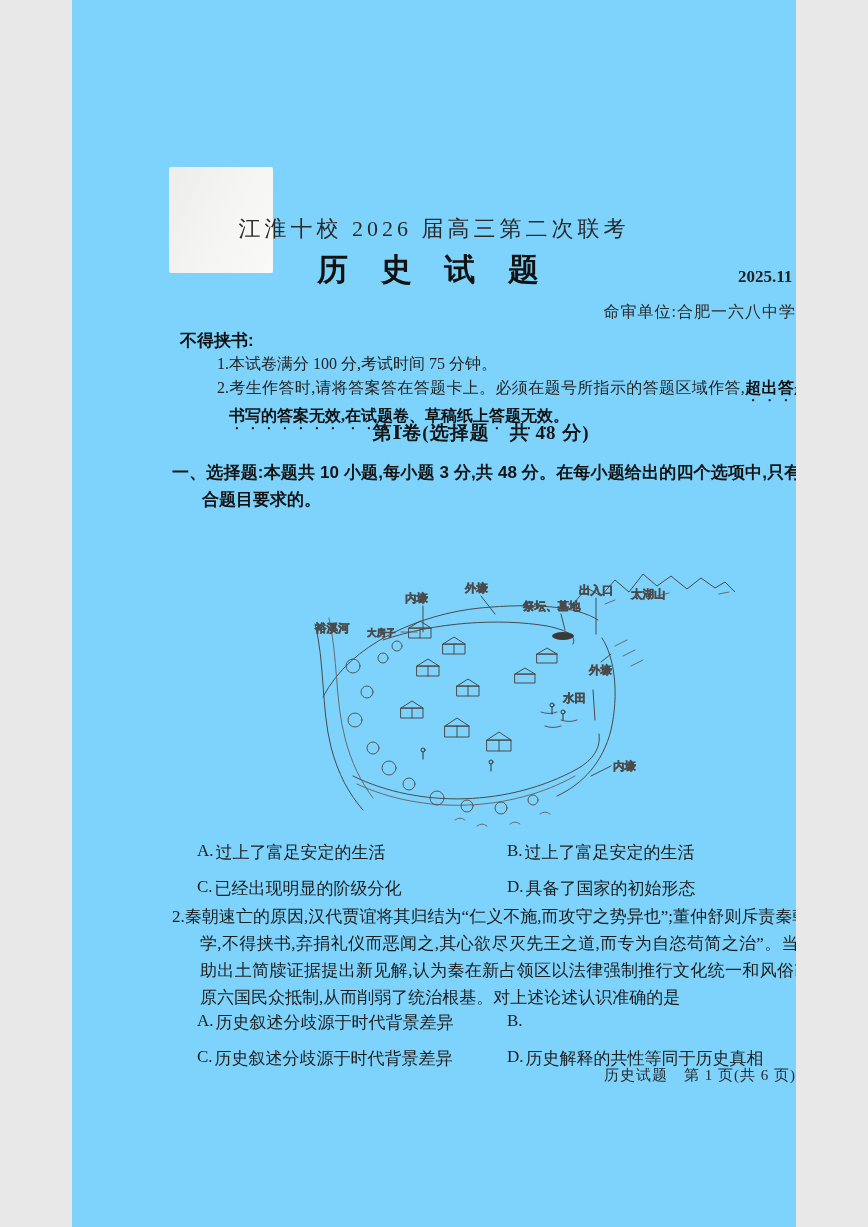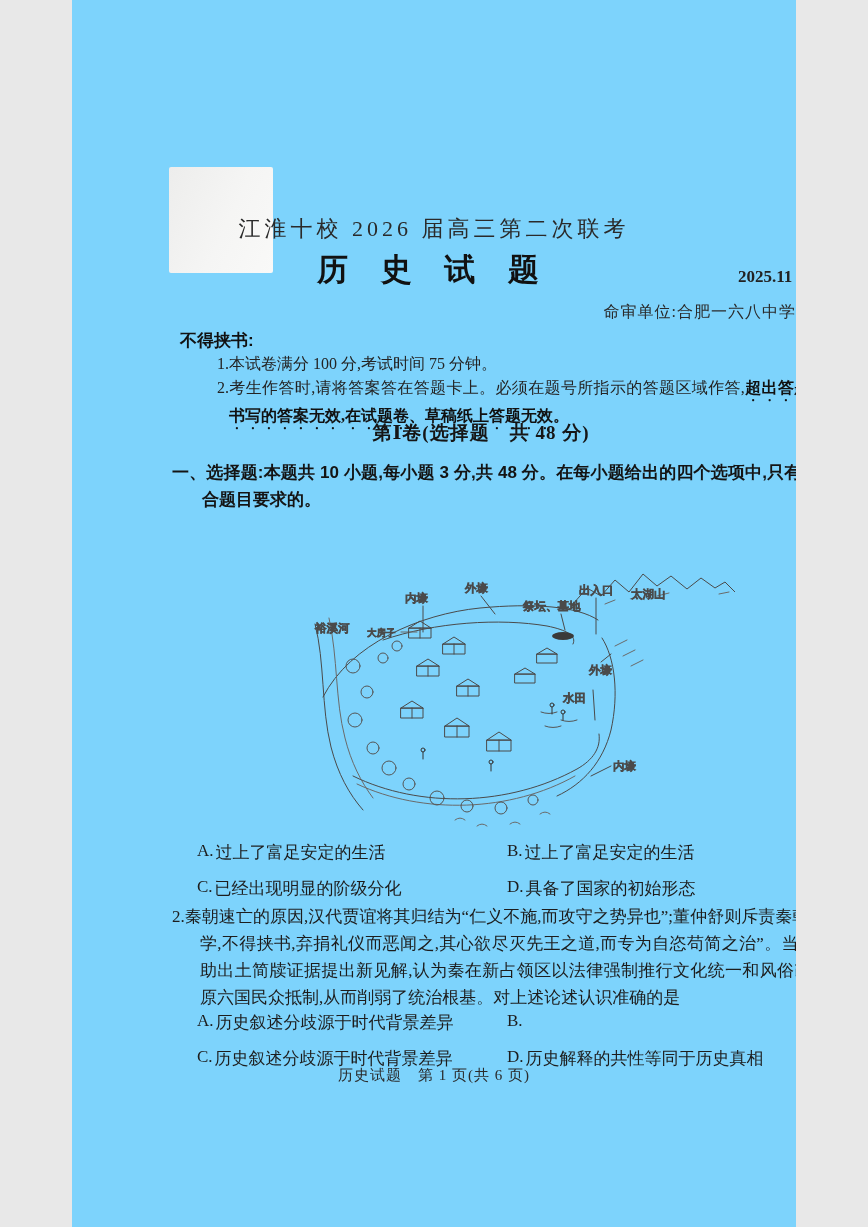--- a/index.html
+++ b/index.html
@@ -83,21 +83,21 @@
     position:absolute;left:233px;top:562px;width:430px;height:275px;
   }
   .figure svg{display:block;}
   .figure text{
     font-family:"Liberation Serif","DejaVu Serif",serif;
     fill:#222;font-size:11.5px;
   }
   .figure text.small{font-size:9.5px;fill:#333;}
   .page-footer{
     position:absolute;left:0;top:1066px;width:100%;
-    text-align:center;font-size:15px;letter-spacing:1px;color:#2a2a2a;
+    text-align:right;font-size:15px;letter-spacing:1px;color:#2a2a2a;
   }
 </style>
 </head>
 <body>
 
 <div class="page">
 
   <div class="scan-artifact"></div>
 
   <div class="exam-series">江淮十校 2026 届高三第二次联考</div>

